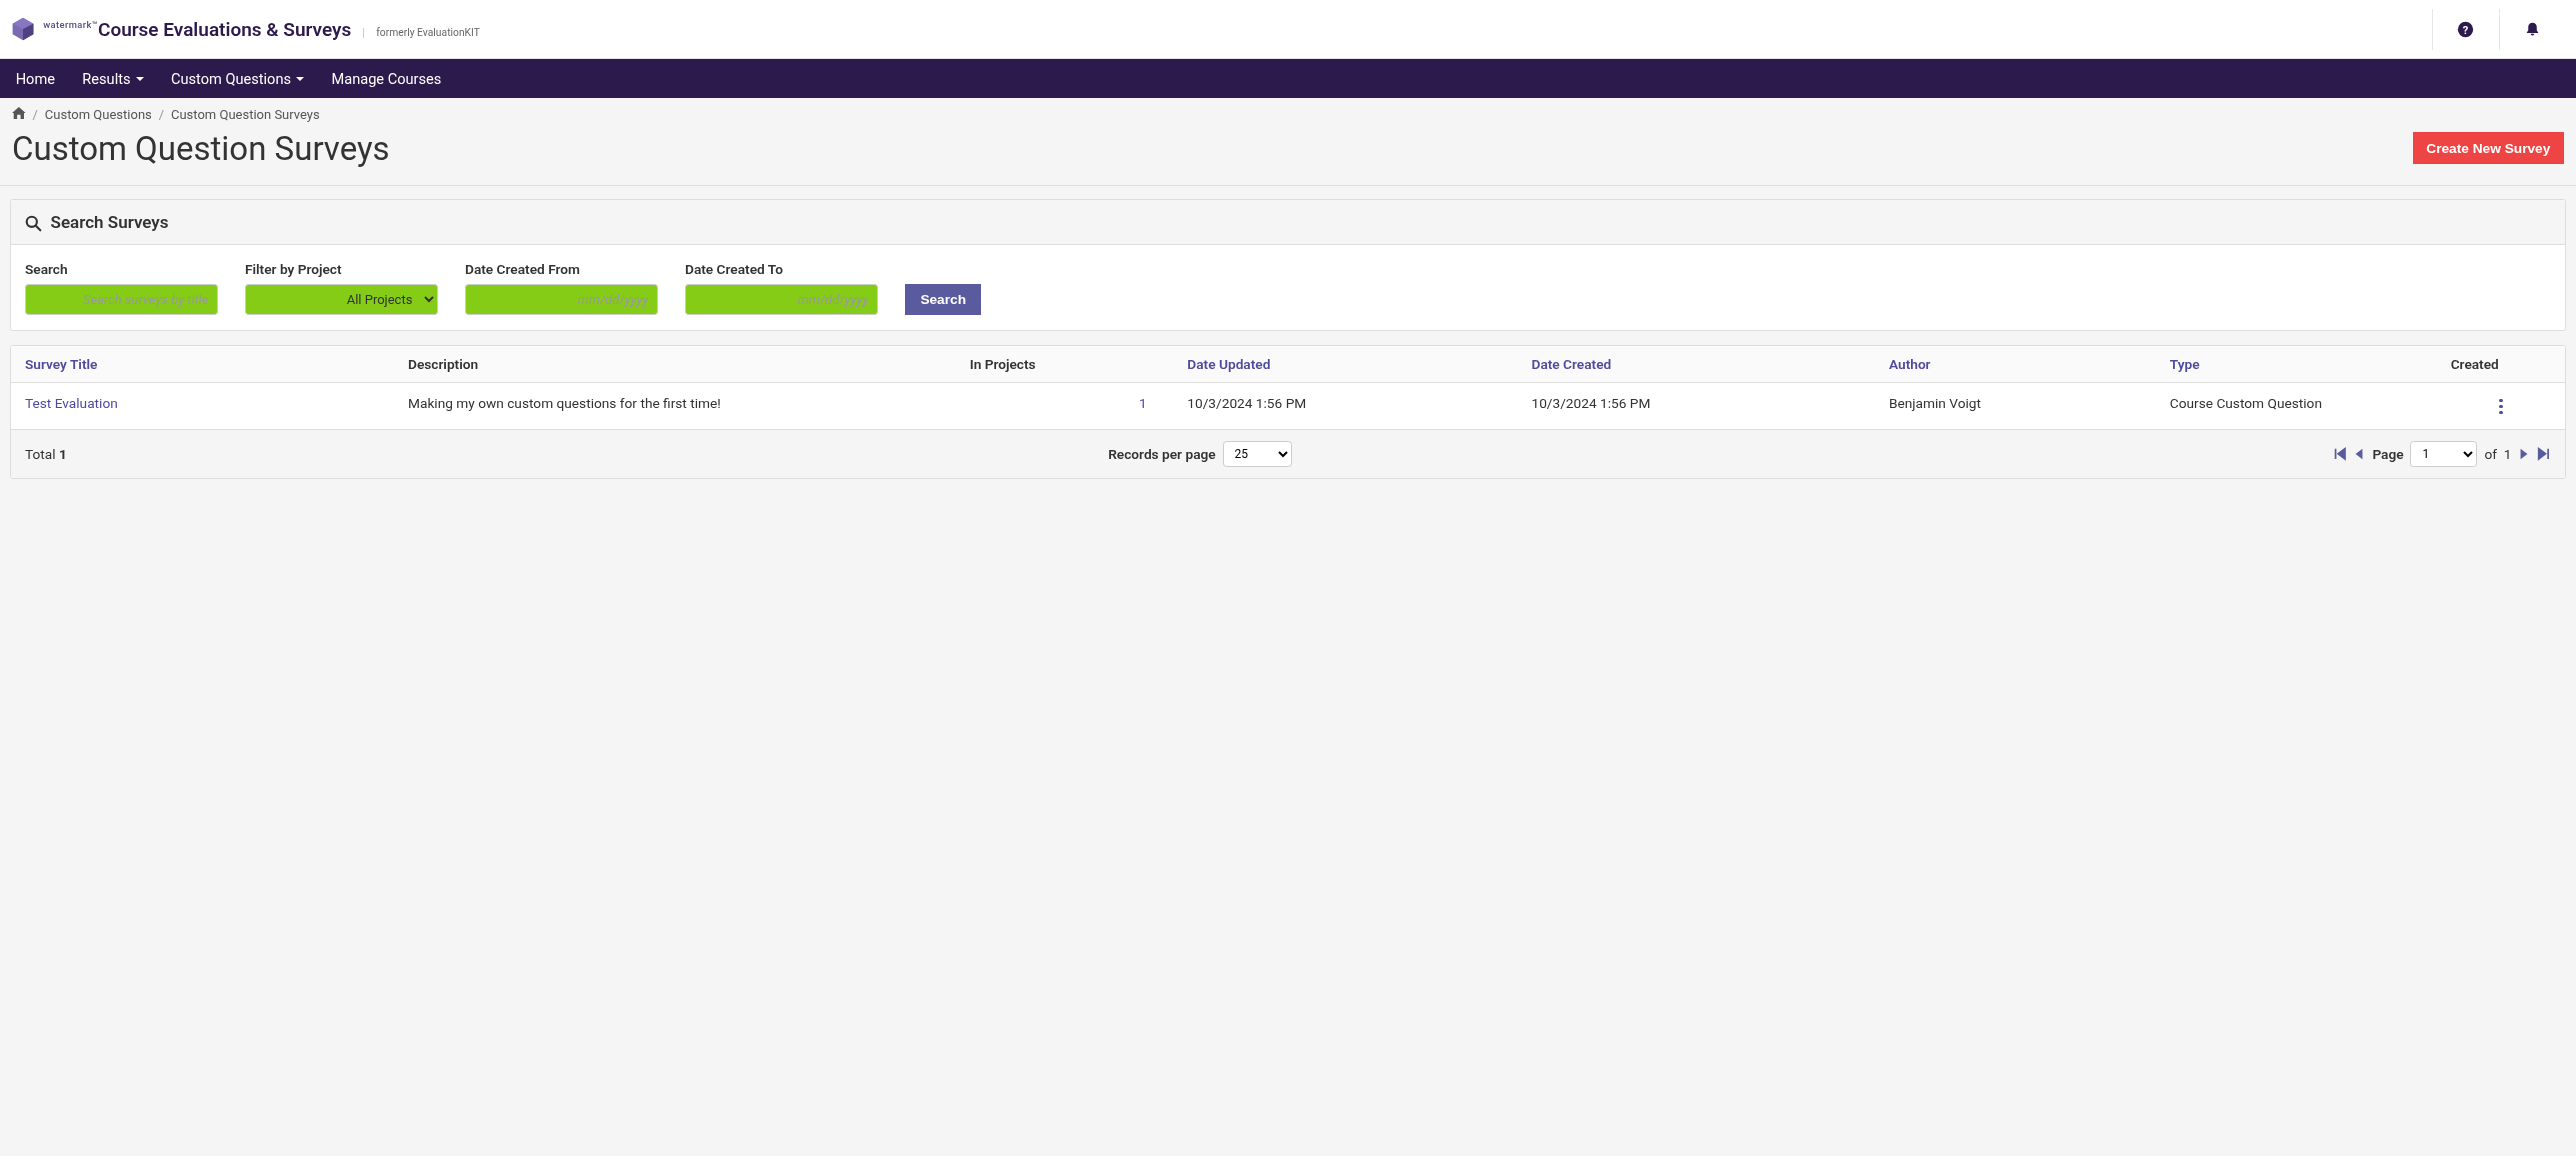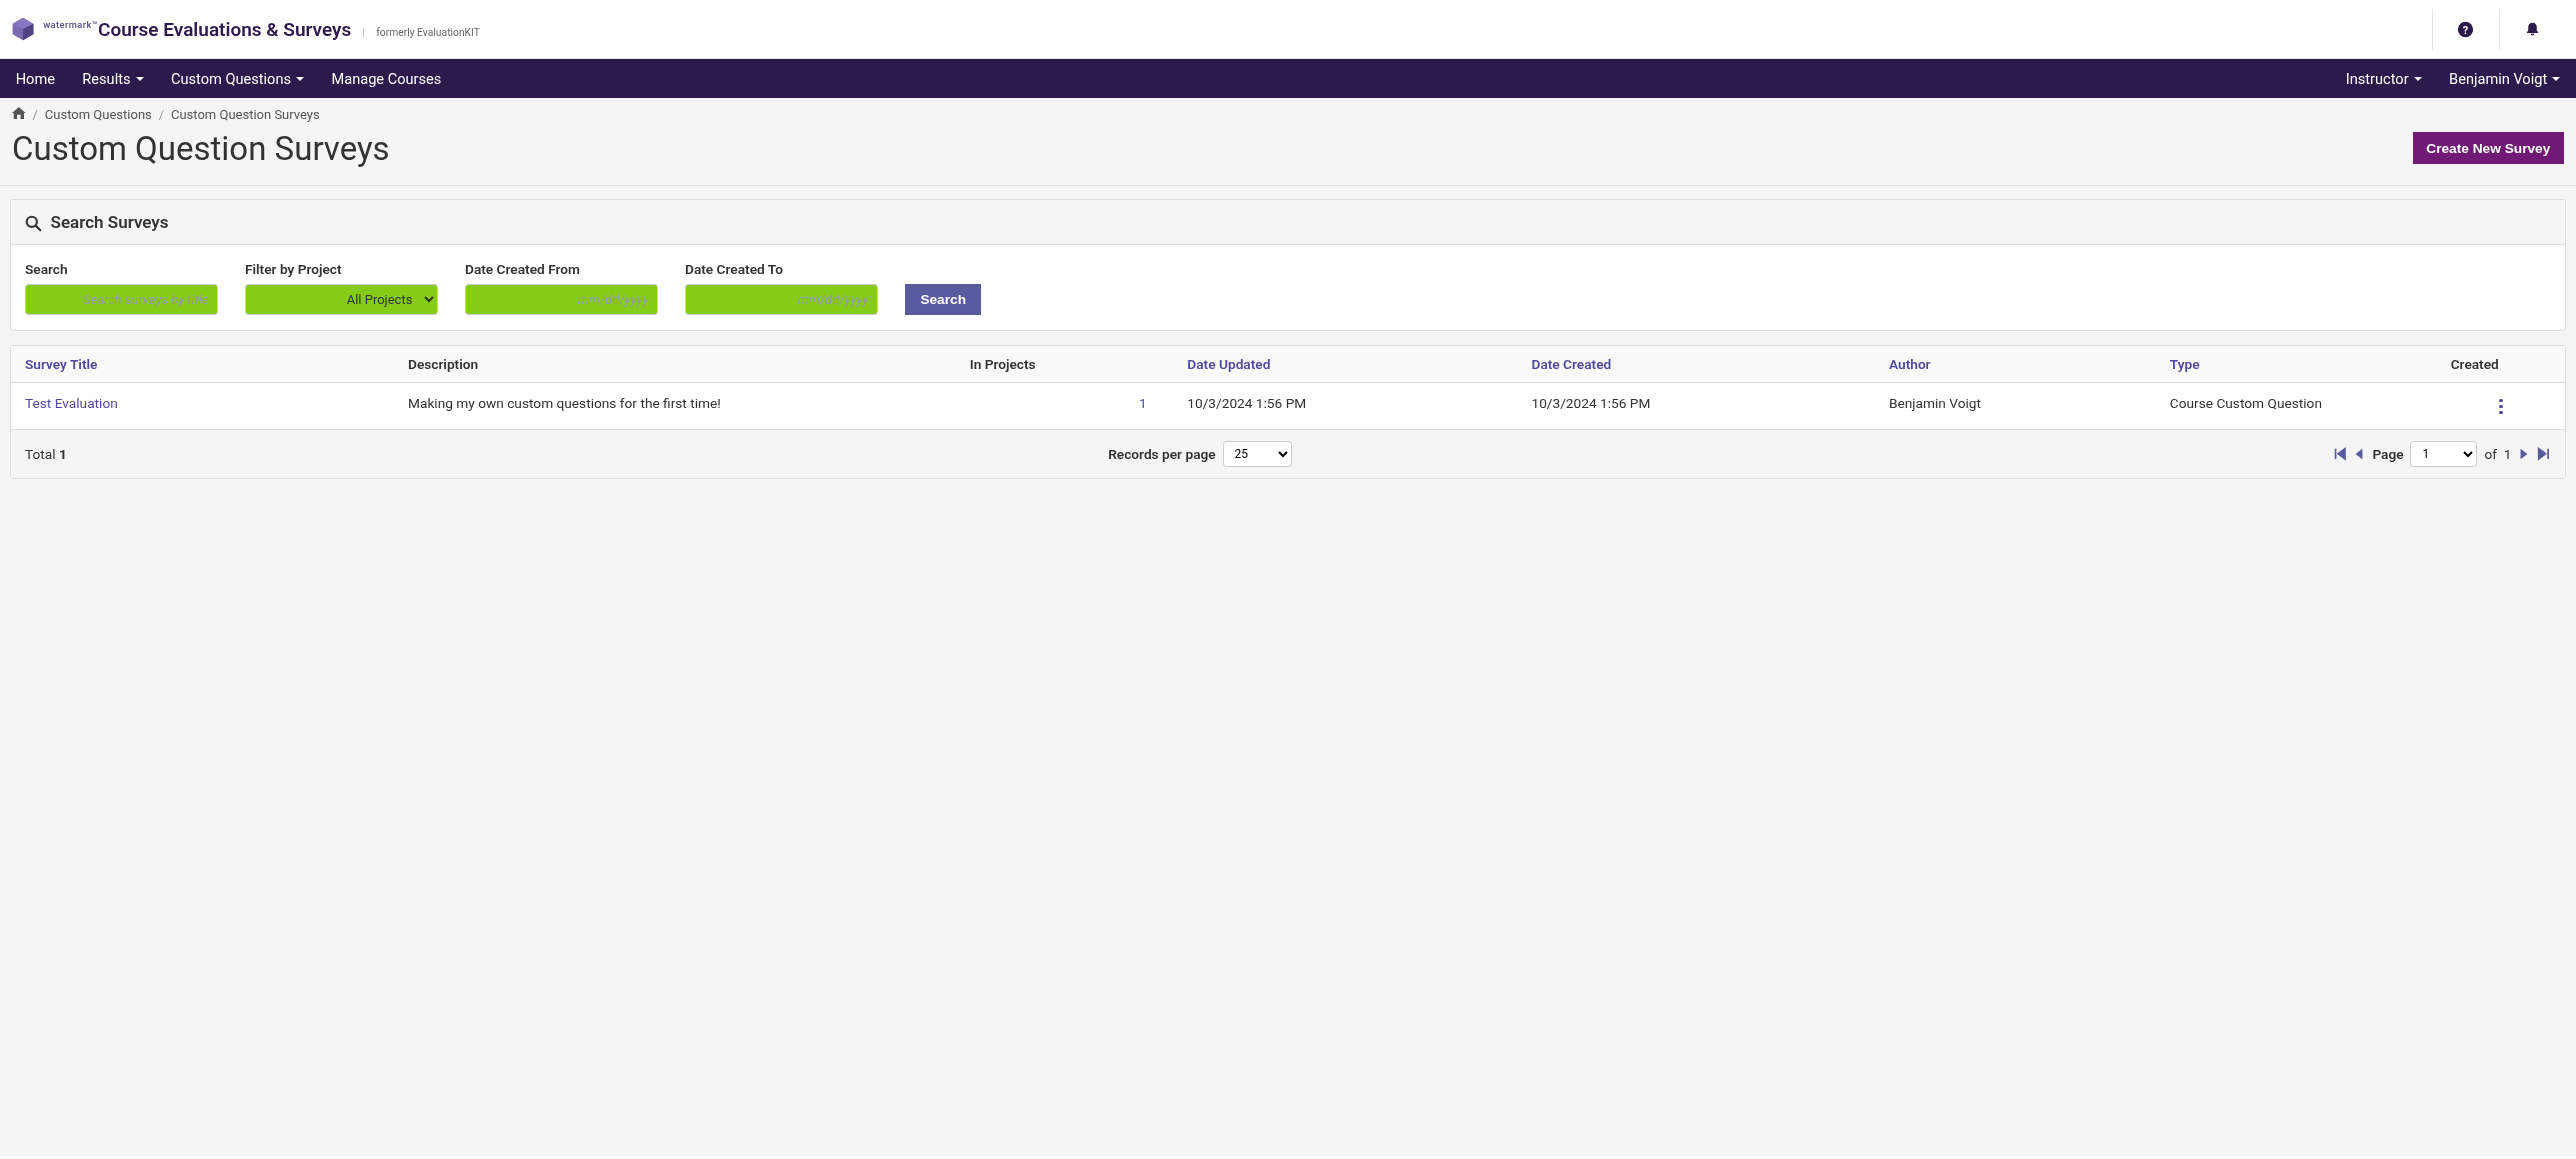--- a/index.html
+++ b/index.html
@@ -130,21 +130,21 @@
       justify-content: space-between;
       padding: 3.4px 12px 17px;
       border-bottom: 0.9px solid #ddd;
     }
     .page-title {
       font-size: 33px;
       font-weight: 400;
       color: #333;
     }
     .btn-primary {
-      background: #701a75;
+      background: #ef4444;
       color: #fff;
       border: none;
       padding: 8.6px 13.7px;
       font-size: 13.7px;
       font-weight: 600;
       cursor: pointer;
     }
     
     
     .panel {
@@ -350,30 +350,20 @@
     <div class="nav-item">
       <span>Results</span>
       <span class="caret-down"></span>
     </div>
     <div class="nav-item">
       <span>Custom Questions</span>
       <span class="caret-down"></span>
     </div>
     <div class="nav-item">
       <span>Manage Courses</span>
-    </div>
-  </div>
-  <div class="nav-right">
-    <div class="nav-item">
-      <span>Instructor</span>
-      <span class="caret-down"></span>
-    </div>
-    <div class="nav-item">
-      <span>Benjamin Voigt</span>
-      <span class="caret-down"></span>
     </div>
   </div>
 </div>
 
 <div class="content">
   <div class="breadcrumb">
     <a href="#">
       <svg width="13.7" height="12" viewBox="0 0 16 14">
         <path d="M8 0 L0 7 L2 7 L2 14 L6 14 L6 9 L10 9 L10 14 L14 14 L14 7 L16 7 Z" fill="#555"></path>
       </svg>

